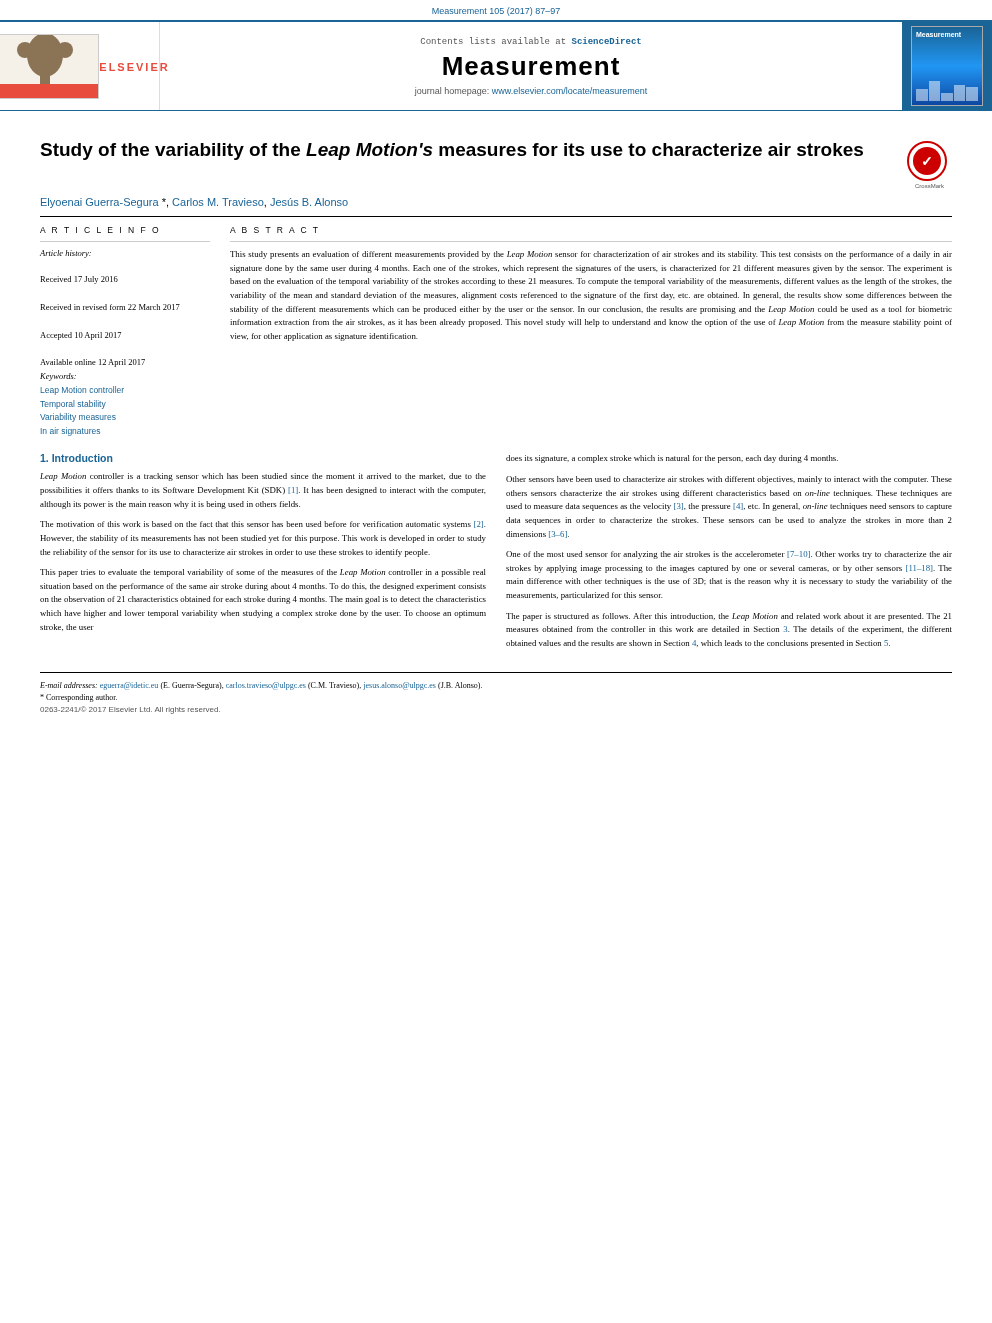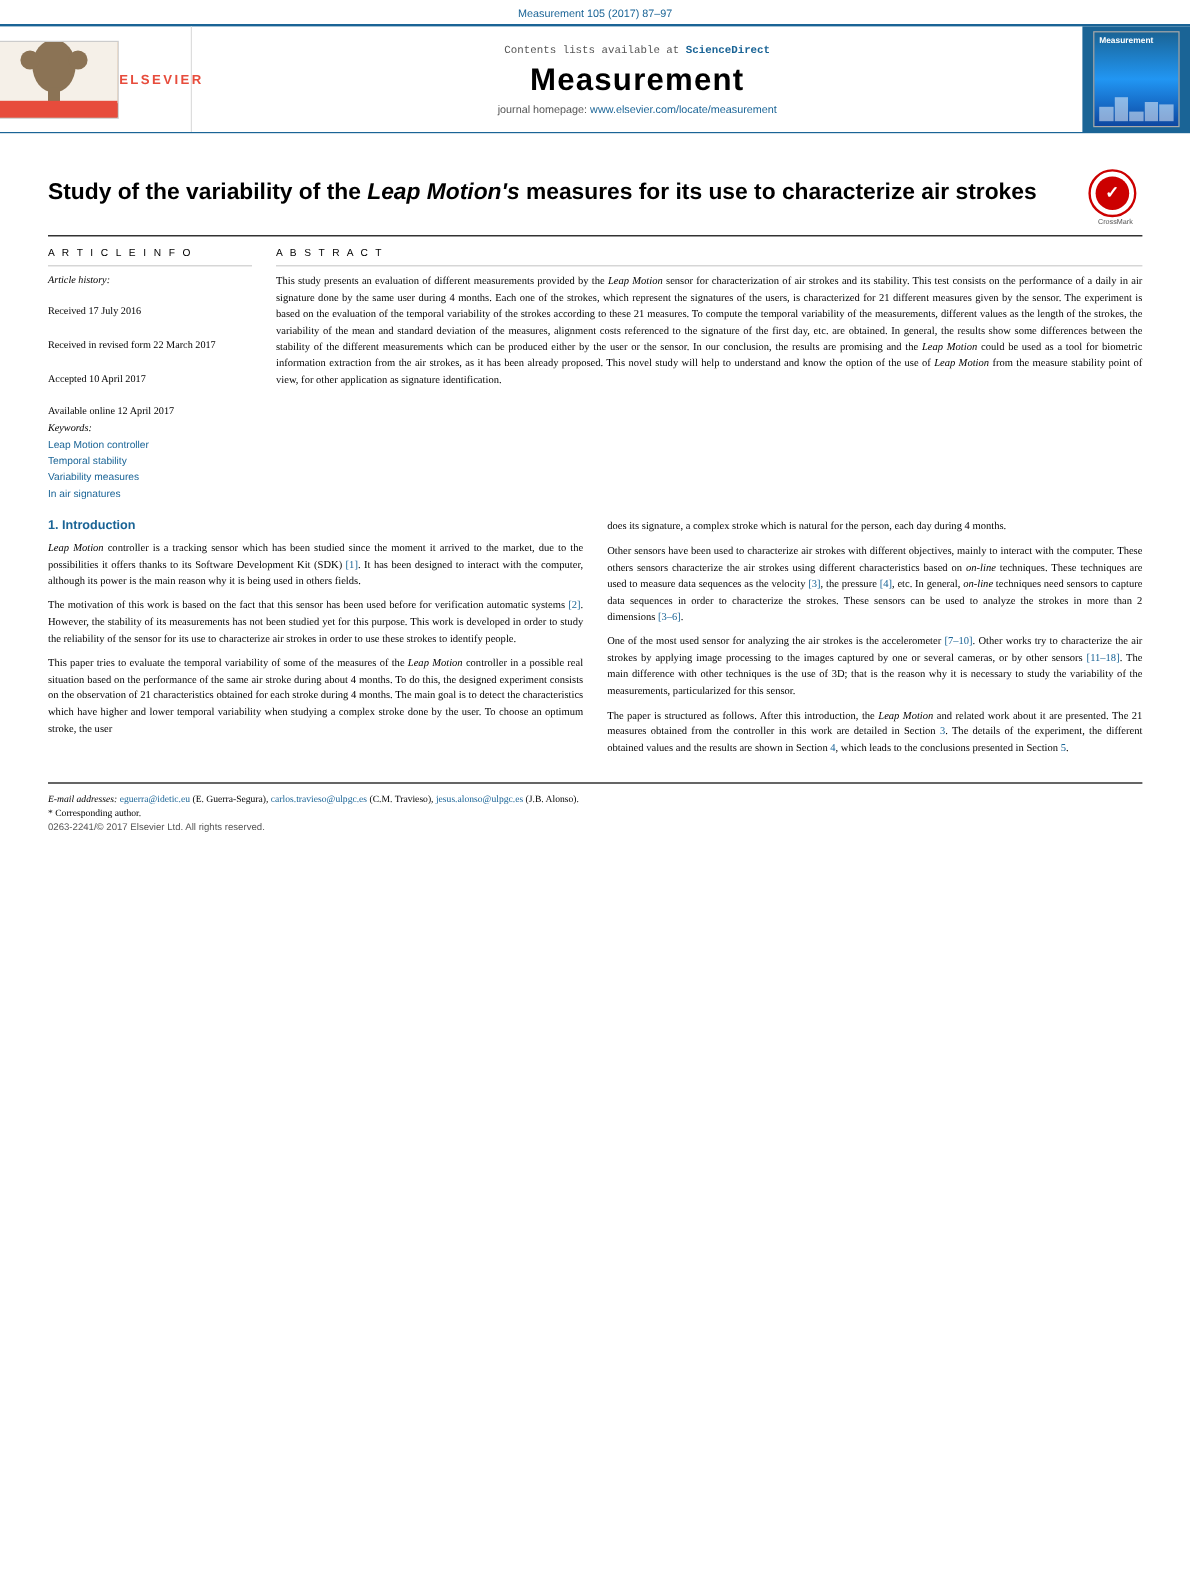--- a/index.html
+++ b/index.html
@@ -157,21 +157,21 @@
     }
 
     
     .main-content {
       padding: 16px 40px 16px 40px;
     }
 
     
     .article-title-section {
       display: flex;
-      align-items: center;
+      align-items: flex-start;
       margin-bottom: 10px;
       padding-top: 10px;
     }
 
     .article-title-text {
       flex: 1;
     }
 
     .article-title {
       font-size: 19px;
@@ -471,20 +471,27 @@
       </div>
     </div>
     <div class="crossmark-badge">
       <div class="crossmark-circle">
         <div class="crossmark-inner">✓</div>
       </div>
       <div class="crossmark-label">CrossMark</div>
     </div>
   </div>
 
+  <div class="authors">
+    <span>
+      <span class="author-link">Elyoenai Guerra-Segura</span> *,
+      <span class="author-link">Carlos M. Travieso</span>,
+      <span class="author-link">Jesús B. Alonso</span>
+    </span>
+  </div>
 
 
   <hr class="divider">
 
   <div class="two-col">
 
     <div class="col-left">
       <div class="section-heading">A R T I C L E   I N F O</div>
       <hr class="divider-thin">
       <div class="info-label">Article history:</div>

